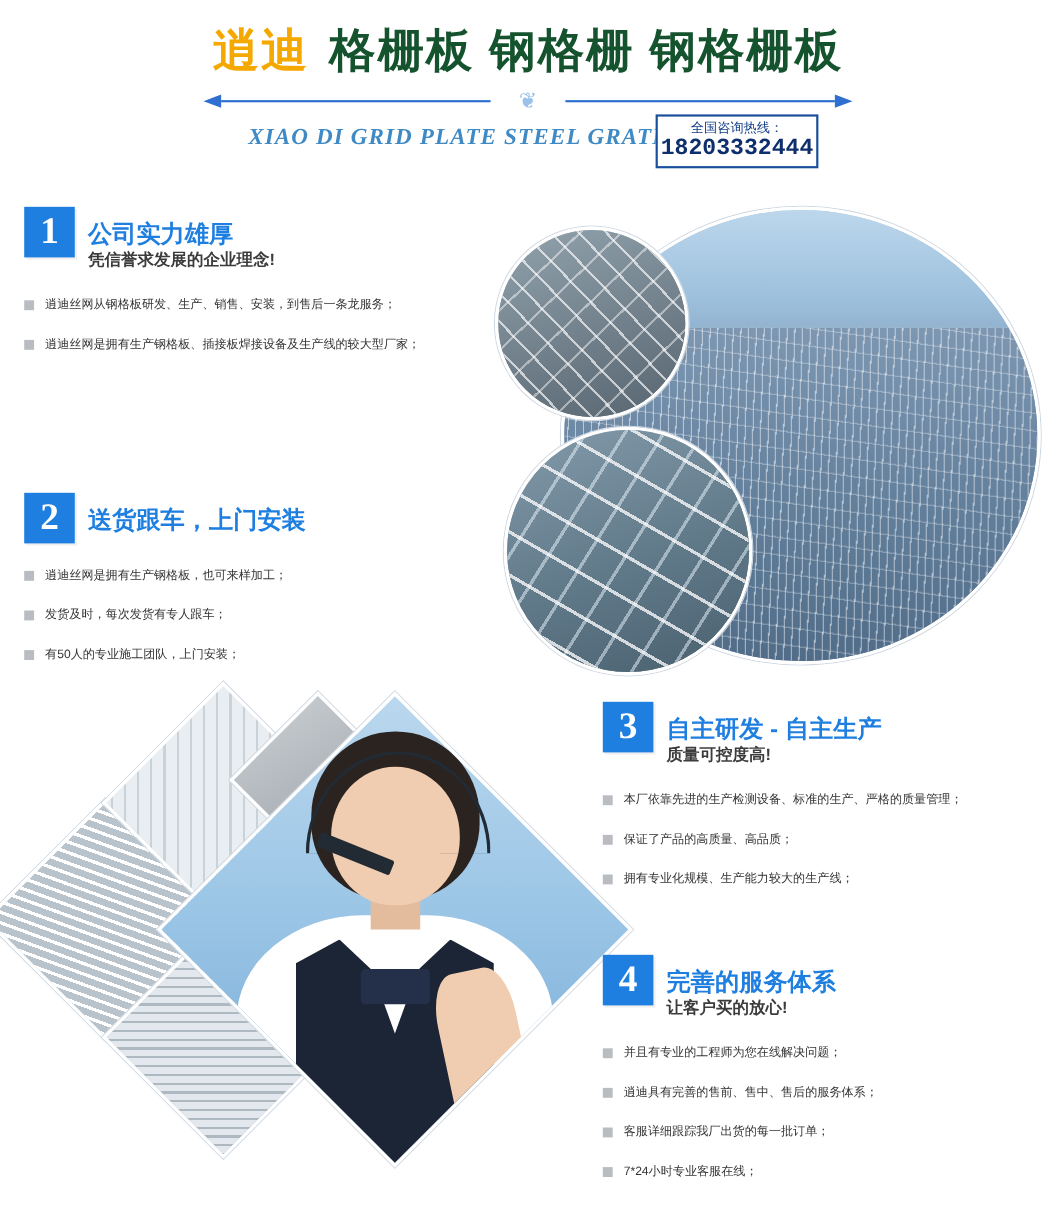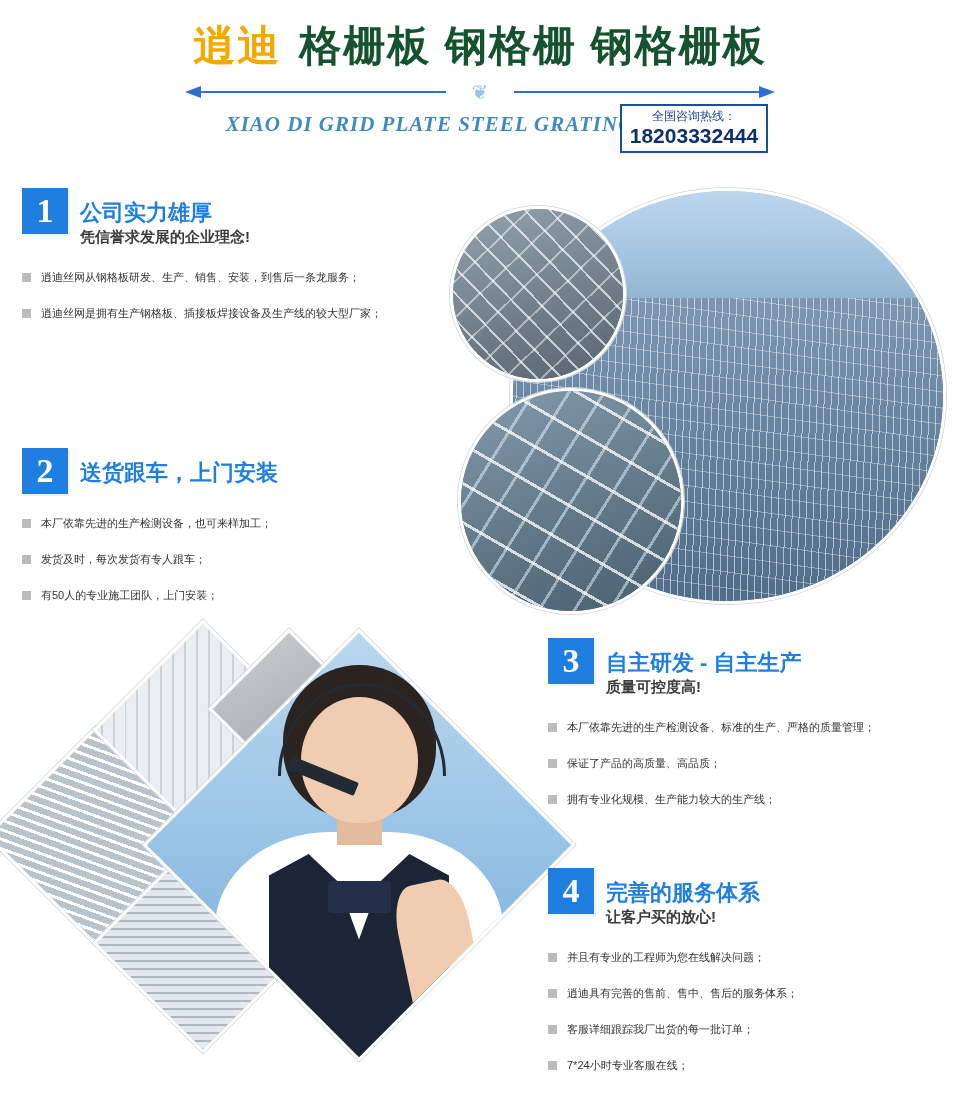--- a/index.html
+++ b/index.html
@@ -81,39 +81,39 @@
     font-family: "Liberation Serif", serif;
     font-style: italic;
     font-weight: bold;
     font-size: 21px;
     color: #3f8ac4;
     letter-spacing: 1px;
   }
   .hotline-box {
     position: absolute;
     top: 104px;
-    left: 620px;
+    left: 596px;
     width: 148px;
     border: 2px solid #1a4f9c;
     background: #ffffff;
     text-align: center;
     padding: 2px 0 4px 0;
     box-sizing: border-box;
   }
   .hotline-label {
     font-size: 12px;
     color: #123f86;
     line-height: 16px;
   }
   .hotline-number {
     font-size: 21px;
     font-weight: bold;
     color: #0e2f6d;
     line-height: 23px;
-    font-family: Liberation Sans, sans-serif;
+    font-family: Liberation Mono, monospace;
   }
 
   
   .num-badge {
     width: 46px;
     height: 46px;
     background: #1e7fe0;
     color: #ffffff;
     font-size: 34px;
     font-weight: bold;
@@ -416,21 +416,21 @@
 <div class="sec2">
   <div class="head-row">
     <div class="num-badge">2</div>
     <div class="head-texts">
       <div class="head-main">送货跟车，上门安装</div>
     </div>
   </div>
   <ul class="bullets">
     <li>
         <span class="sq"></span>
-        <span class="txt">本厂依靠先进的生产检测设备，也可来样加工；</span>
+        <span class="txt">逍迪丝网是拥有生产钢格板，也可来样加工；</span>
       </li>
     <li>
         <span class="sq"></span>
         <span class="txt">发货及时，每次发货有专人跟车；</span>
       </li>
     <li>
         <span class="sq"></span>
         <span class="txt">有50人的专业施工团队，上门安装；</span>
       </li>
   </ul>

